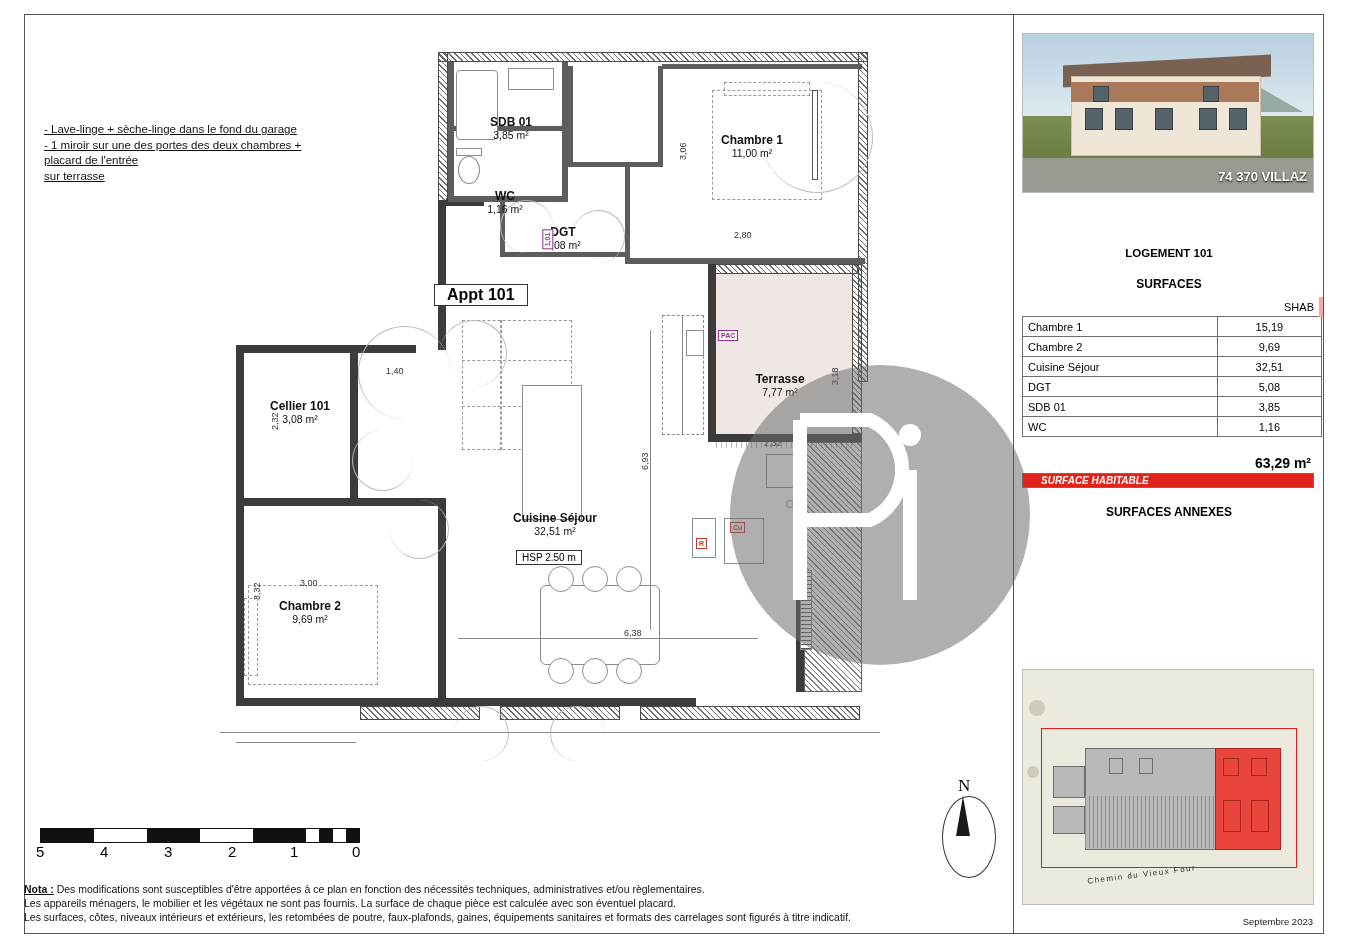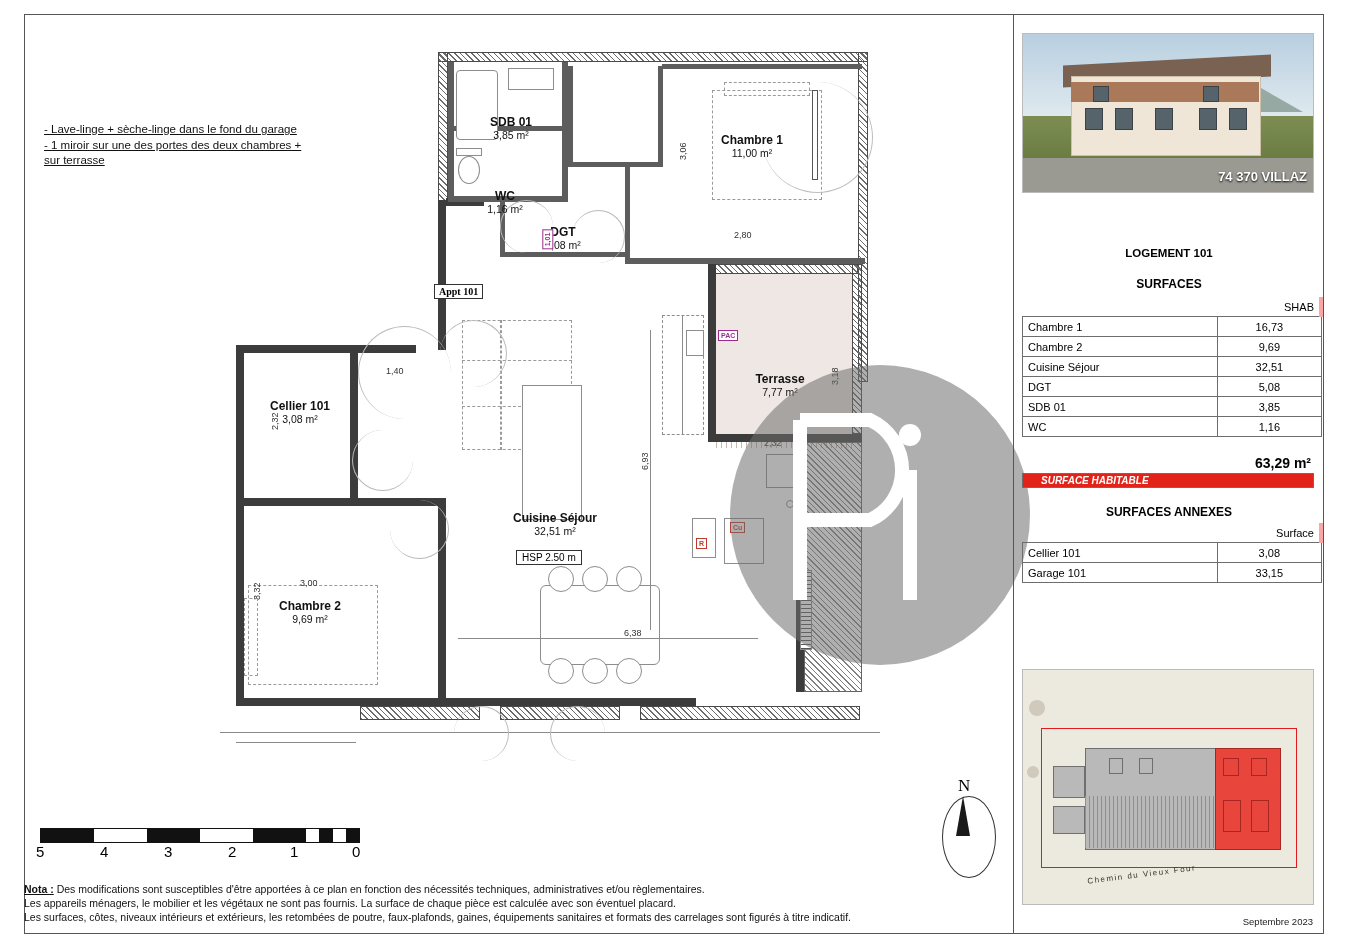--- a/index.html
+++ b/index.html
@@ -26,21 +26,21 @@
   .room-lbl b{font-size:12px;}
   .area{font-size:10.5px;}
   .dim{position:absolute;font-size:9px;color:#333;}
   .dimv{position:absolute;font-size:9px;color:#333;transform:rotate(-90deg);transform-origin:left top;}
   .dashed{position:absolute;border:1px dashed #9a9a9a;box-sizing:border-box;}
   .dashedline{position:absolute;border-top:1px dashed #9a9a9a;}
   .fixt{position:absolute;border:1px solid #8d8d8d;box-sizing:border-box;background:#fff;}
   .fixt.r{border-radius:50%;}
   .terr{position:absolute;background:#efe7e3;}
   .terrh{position:absolute;background:repeating-linear-gradient(90deg,#c9b8b0 0 1px,rgba(0,0,0,0) 1px 5px);}
-  .tag{position:absolute;font-size:10px;font-weight:bold;border:1px solid #333;background:#fff;padding:1px 4px;font-family:Liberation Serif, serif;}
+  .tag{position:absolute;font-size:16px;font-weight:bold;border:1px solid #333;background:#fff;padding:1px 12px;}
   .tagsm{position:absolute;font-size:7px;font-weight:bold;border:1px solid #9b2b8e;color:#9b2b8e;background:#fff;padding:1px 2px;}
   .tagred{position:absolute;font-size:7px;font-weight:bold;border:1px solid #c0392b;color:#c0392b;background:#fff;padding:1px 2px;}
   .hsp{position:absolute;font-size:10px;border:1px solid #333;background:#fff;padding:1px 5px;}
   .doorarc{position:absolute;border:1px solid #8d8d8d;border-radius:50%;}
 
   
   .wm{position:absolute;left:530px;top:335px;width:300px;height:300px;border-radius:50%;
       background:rgba(110,110,110,0.55);}
   .wm-r{position:absolute;left:0;top:0;width:300px;height:300px;}
 
@@ -102,20 +102,21 @@
 </style>
 </head>
 <body>
 
 <div class="sheet">
   <div class="frame"></div>
 
   <div class="notes">
     <div>- Lave-linge + sèche-linge dans le fond du garage</div>
     <div>- 1 miroir sur une des portes des deux chambres +</div>
+    <div>placard de l'entrée</div>
     <div>sur terrasse</div>
   </div>
 
   <div class="plan">
 
     <div class="hatch" style="left:238px;top:22px;width:430px;height:10px;"></div>
     <div class="hatch" style="left:658px;top:22px;width:10px;height:330px;"></div>
     <div class="hatch" style="left:238px;top:22px;width:10px;height:150px;"></div>
 
     <div class="w" style="left:36px;top:315px;width:8px;height:360px;"></div>
@@ -322,21 +323,21 @@
 
     <div class="tbl-title" style="top:262px;">SURFACES</div>
     <table class="surf" style="left:8px;top:282px;">
       <tbody>
           <tr>
         <td class="blank"></td>
         <td class="val hd">SHAB</td>
       </tr>
       <tr>
         <td class="lbl">Chambre 1</td>
-        <td class="val">16,73</td>
+        <td class="val">15,19</td>
       </tr>
       <tr>
         <td class="lbl">Chambre 2</td>
         <td class="val">9,69</td>
       </tr>
       <tr>
         <td class="lbl">Cuisine Séjour</td>
         <td class="val">32,51</td>
       </tr>
       <tr>
@@ -350,36 +351,20 @@
       <tr>
         <td class="lbl">WC</td>
         <td class="val">1,16</td>
       </tr>
     </tbody>
       </table>
     <div class="tot" style="top:440px;">63,29 m²</div>
     <div class="habit" style="top:458px;">SURFACE HABITABLE</div>
 
     <div class="tbl-title" style="top:490px;">SURFACES ANNEXES</div>
-    <table class="surf" style="left:8px;top:508px;">
-      <tbody>
-          <tr>
-        <td class="blank"></td>
-        <td class="val hd">Surface</td>
-      </tr>
-      <tr>
-        <td class="lbl">Cellier 101</td>
-        <td class="val">3,08</td>
-      </tr>
-      <tr>
-        <td class="lbl">Garage 101</td>
-        <td class="val">33,15</td>
-      </tr>
-    </tbody>
-      </table>
 
     <div class="site">
       <div class="green"></div>
       <div class="plotline" style="left:18px;top:58px;width:254px;height:138px;"></div>
       <div class="bld" style="left:62px;top:78px;width:130px;height:100px;"></div>
       <div class="bldred" style="left:192px;top:78px;width:64px;height:100px;"></div>
       <div class="stripes" style="left:62px;top:126px;width:130px;height:52px;"></div>
       <div class="bld" style="left:30px;top:96px;width:30px;height:30px;"></div>
       <div class="bld" style="left:30px;top:136px;width:30px;height:26px;"></div>
       <div class="bld" style="left:86px;top:88px;width:12px;height:14px;"></div>

